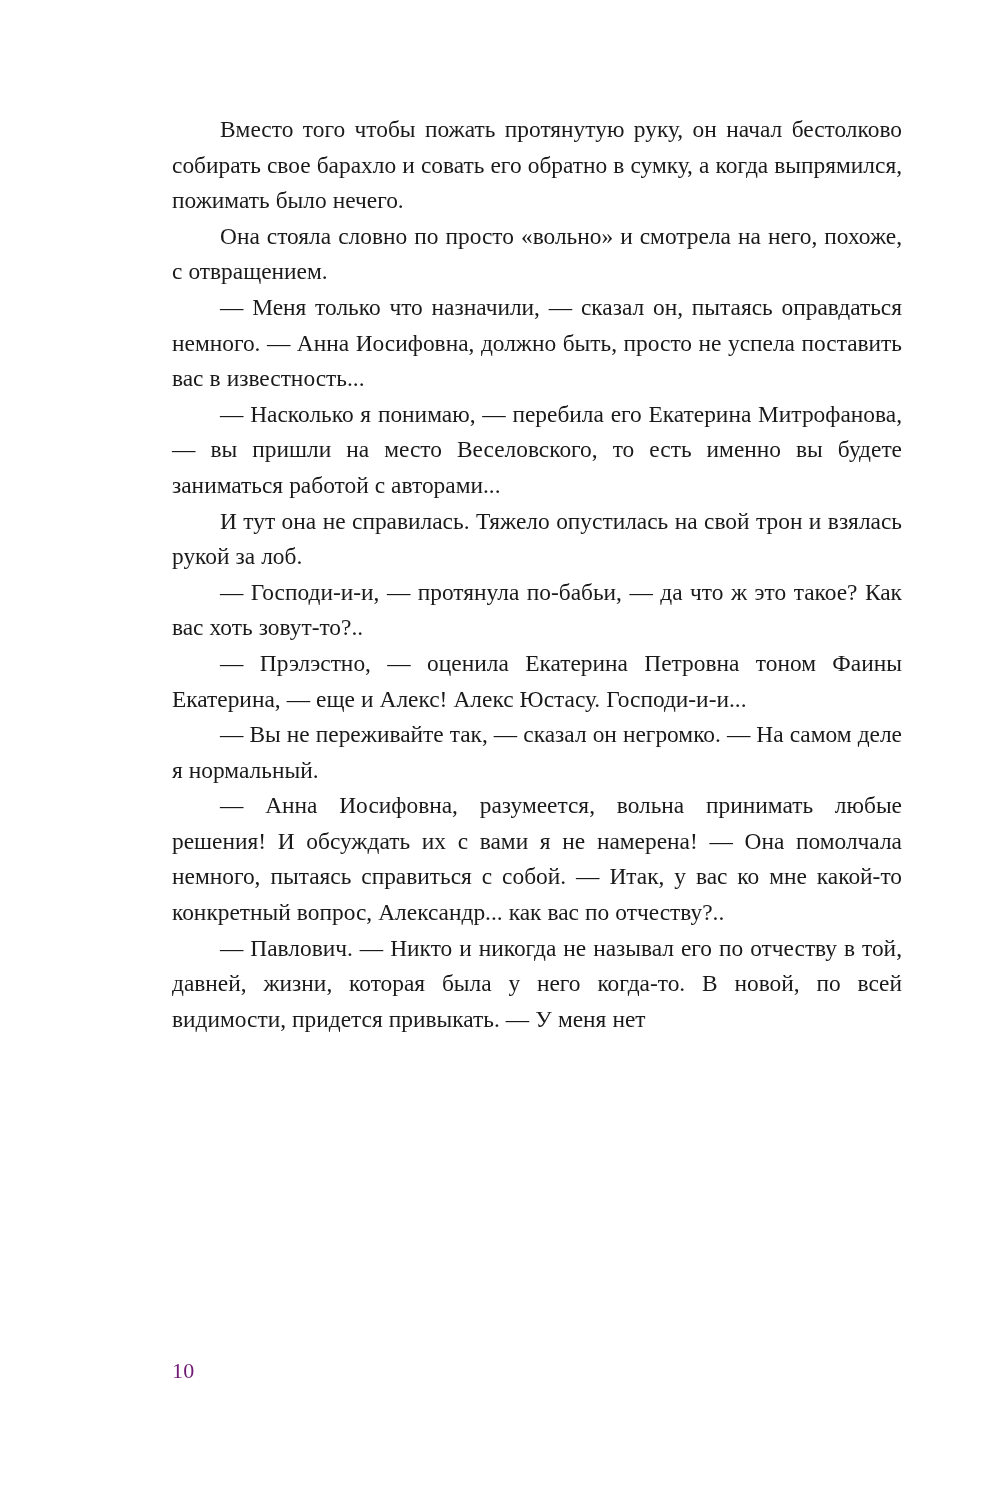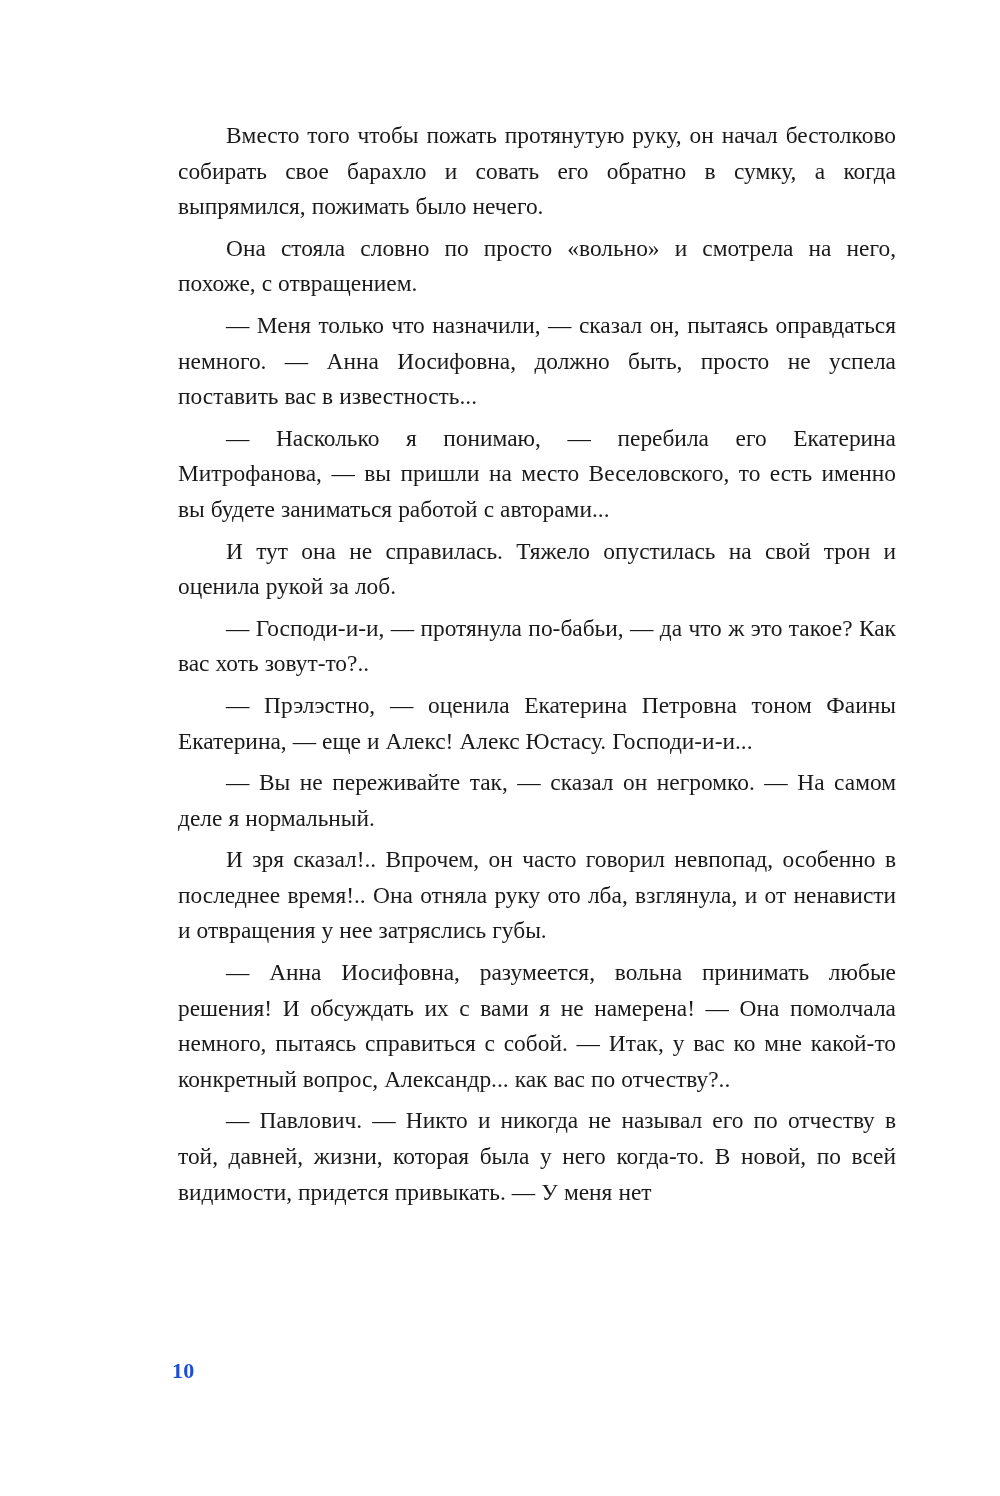--- a/index.html
+++ b/index.html
@@ -23,60 +23,59 @@
     height: 1496px;
     background: #ffffff;
   }
   .text-column {
     position: absolute;
     left: 172px;
     top: 112px;
     width: 730px;
   }
   p.para {
-    margin: 6px;
+    margin: 0;
     font-size: 23.4px;
     line-height: 35.6px;
     text-align: justify;
     text-indent: 48px;
     hyphens: manual;
     -webkit-hyphens: manual;
     word-spacing: 0.2px;
   }
   p.para:last-child {
     text-align: justify;
   }
   .page-number {
     position: absolute;
     left: 172px;
     top: 1358px;
     font-size: 22px;
-    font-weight: bold;
+    font-weight: normal;
     font-family: "Liberation Serif", "DejaVu Serif", serif;
-    color: #1d4ed8;
+    color: #701a75;
     letter-spacing: 0.3px;
   }
   em {
     font-style: italic;
   }
 </style>
 </head>
 <body>
 
 <div class="page">
 
   <div class="text-column">
     <p class="para">Вместо того чтобы пожать протянутую руку, он начал бестолково собирать свое барахло и совать его обратно в сумку, а когда выпрямился, пожимать было нечего.</p>
     <p class="para">Она стояла словно по просто «вольно» и смотрела на него, похоже, с отвращением.</p>
     <p class="para">— Меня только что назначили, — сказал он, пытаясь оправдаться немного. — Анна Иосифовна, должно быть, просто не успела поставить вас в известность...</p>
     <p class="para">— Насколько я понимаю, — перебила его Екатерина Митрофанова, — вы пришли на место Веселовского, то есть именно вы будете заниматься работой с авторами...</p>
-    <p class="para">И тут она не справилась. Тяжело опустилась на свой трон и оценила рукой за лоб.</p>
+    <p class="para">И тут она не справилась. Тяжело опустилась на свой трон и взялась рукой за лоб.</p>
     <p class="para">— Господи-и-и, — протянула по-бабьи, — да что ж это такое? Как вас хоть зовут-то?..</p>
     <p class="para">— Прэлэстно, — оценила Екатерина Петровна тоном Фаины Екатерина, — еще и Алекс! Алекс Юстасу. Господи-и-и...</p>
     <p class="para">— Вы не переживайте так, — сказал он негромко. — На самом деле я нормальный.</p>
-    <p class="para">И зря сказал!.. Впрочем, он часто говорил невпопад, особенно в последнее время!.. Она отняла руку ото лба, взглянула, и от ненависти и отвращения у нее затряслись губы.</p>
     <p class="para">— Анна Иосифовна, разумеется, вольна принимать любые решения! И обсуждать их с вами я не намерена! — Она помолчала немного, пытаясь справиться с собой. — Итак, у вас ко мне какой-то конкретный вопрос, Александр... как вас по отчеству?..</p>
     <p class="para">— Павлович. — Никто и никогда не называл его по отчеству в той, давней, жизни, которая была у него когда-то. В новой, по всей видимости, придется привыкать. — У меня нет</p>
   </div>
 
   <div class="page-number">10</div>
 
 </div>
 
 </body></html>

